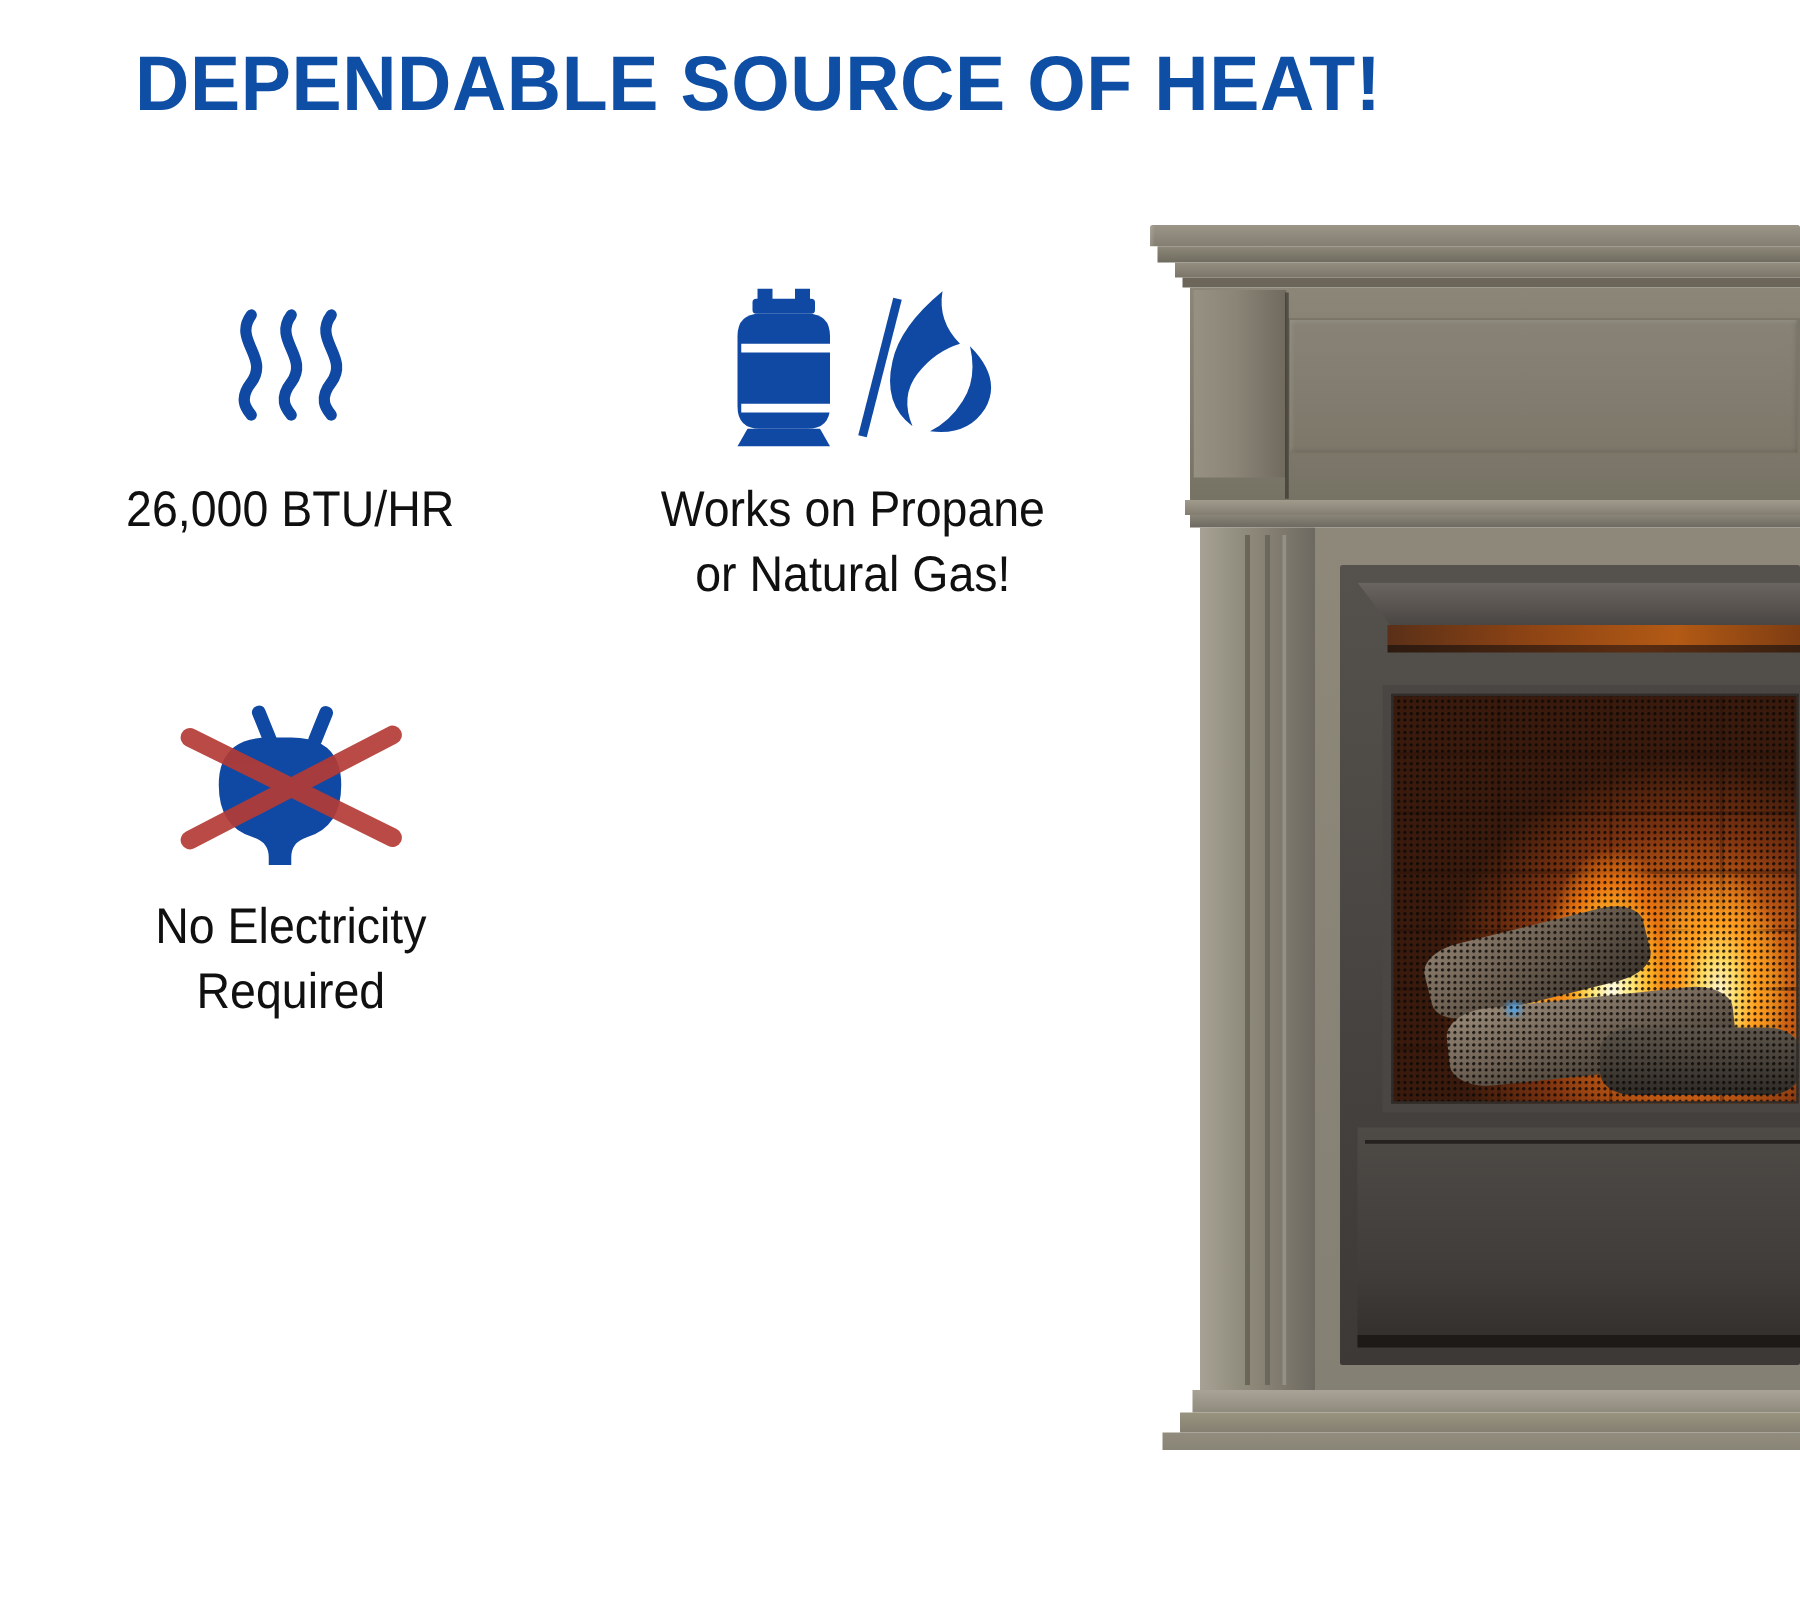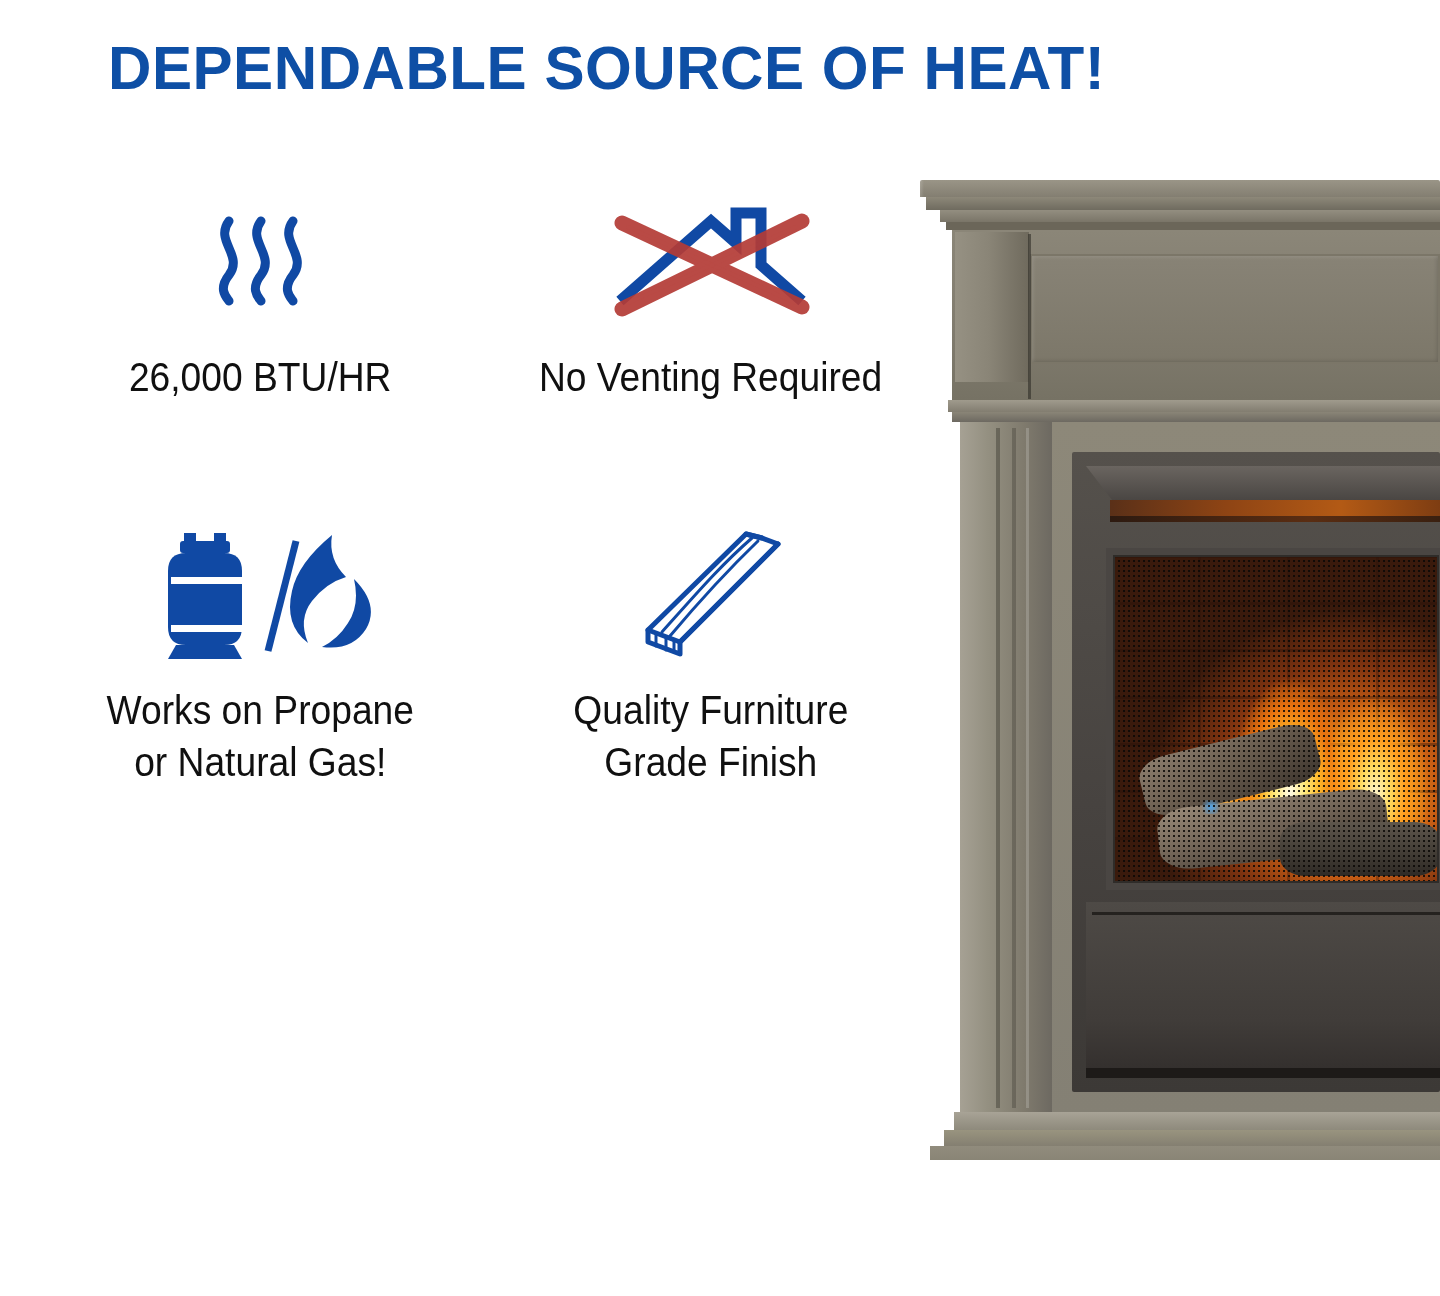--- a/index.html
+++ b/index.html
@@ -30,27 +30,26 @@
     line-height: 80px;
     white-space: nowrap;
     transform: scaleX(0.97);
     transform-origin: left center;
   }
 
   
   #features {
     position: absolute;
     left: 0px;
-    top: 177px;
+    top: 208px;
     width: 900px;
     height: 1000px;
     display: grid;
     grid-template-columns: 465px 435px;
     grid-template-rows: 1fr 1fr 1fr;
-    margin-left: 28px;
   }
   .feature {
     display: flex;
     flex-direction: column;
     align-items: center;
     justify-content: flex-start;
     padding-top: 10px;
     box-sizing: border-box;
   }
   .f-icon {
@@ -207,40 +206,20 @@
           <path d="M65 24 C 50 44, 80 58, 65 78 C 54 92, 62 100, 65 104"></path>
           <path d="M97 24 C 82 44, 112 58, 97 78 C 86 92, 94 100, 97 104"></path>
         </g>
       </svg>
     </div>
     <div class="f-label">
       <div>26,000 BTU/HR</div>
     </div>
   </div>
 
-  <div class="feature">
-    <div class="f-icon">
-      <svg width="210" height="130" viewBox="0 0 210 130" aria-hidden="true">
-
-        <g fill="none" stroke="#1049A4" stroke-width="11" stroke-linejoin="miter" stroke-linecap="butt">
-          <path d="M14 104 L105 24 L130 46 L130 16 L155 16 L155 68 L196 104"></path>
-        </g>
-
-        <g stroke="#B43B36" stroke-linecap="round" opacity="0.92">
-          <path d="M16 26 L196 110" stroke-width="15"></path>
-          <path d="M196 24 L16 112" stroke-width="15"></path>
-          <path d="M22 30 L190 106" stroke-width="4" opacity="0.55"></path>
-          <path d="M190 30 L22 106" stroke-width="4" opacity="0.55"></path>
-        </g>
-      </svg>
-    </div>
-    <div class="f-label">
-      <div>No Venting Required</div>
-    </div>
-  </div>
 
   <div class="feature">
     <div class="f-icon">
       <svg width="230" height="136" viewBox="0 0 230 136" aria-hidden="true">
         <g fill="#1049A4">
 
           <rect x="38" y="6" width="12" height="12"></rect>
           <rect x="68" y="6" width="12" height="12"></rect>
           <rect x="34" y="14" width="50" height="12" rx="3"></rect>
 
@@ -261,47 +240,46 @@
           <path d="M208 52 q6 26 -6 44 q-10 16 -26 24 q30 4 44 -18 q14 -24 -12 -50 z"></path>
         </g>
       </svg>
     </div>
     <div class="f-label">
       <div>Works on Propane</div>
       <div>or Natural Gas!</div>
     </div>
   </div>
 
-
-
   <div class="feature">
     <div class="f-icon">
-      <svg width="142" height="130" viewBox="0 0 142 130" aria-hidden="true">
-        <g fill="none" stroke="#1049A4" stroke-width="5" stroke-linejoin="round" stroke-linecap="round">
-
-          <path d="M122 8 L138 14 L40 112 L40 124 L8 112 L8 100 L106 4 Z"></path>
-
-          <path d="M106 4 L122 8"></path>
-          <path d="M8 100 L40 112"></path>
-          <path d="M40 112 L138 14"></path>
-
-          <path d="M112 8 C 82 34, 56 64, 22 102" stroke-width="3"></path>
-          <path d="M118 11 C 90 38, 62 68, 30 106" stroke-width="3"></path>
-
-          <path d="M16 104 L16 116" stroke-width="3"></path>
-          <path d="M26 108 L26 120" stroke-width="3"></path>
-          <path d="M34 111 L34 122" stroke-width="3"></path>
+      <svg width="190" height="132" viewBox="0 0 190 132" aria-hidden="true">
+
+        <g fill="#1049A4">
+          <path d="M95 30 q40 0 40 38 q0 34 -28 42 q-12 4 -12 16 v6 h-18 v-6 q0 -12 -12 -16 q-28 -8 -28 -42 q0 -38 40 -38 z"></path>
+
+          <rect x="68" y="4" width="11" height="34" rx="5" transform="rotate(-22 73 21)"></rect>
+          <rect x="113" y="4" width="11" height="34" rx="5" transform="rotate(22 118 21)"></rect>
+        </g>
+
+        <g stroke="#B43B36" stroke-linecap="round" opacity="0.92">
+          <path d="M14 30 L176 110" stroke-width="15"></path>
+          <path d="M176 28 L14 112" stroke-width="15"></path>
+          <path d="M20 34 L170 106" stroke-width="4" opacity="0.55"></path>
+          <path d="M170 34 L20 106" stroke-width="4" opacity="0.55"></path>
         </g>
       </svg>
     </div>
     <div class="f-label">
-      <div>Quality Furniture</div>
-      <div>Grade Finish</div>
+      <div>No Electricity</div>
+      <div>Required</div>
     </div>
   </div>
+
+
 
 </div>
 
 <div id="fireplace">
   <div class="fp-part fp-crown-top"></div>
   <div class="fp-part fp-crown-mid"></div>
   <div class="fp-part fp-crown-low"></div>
   <div class="fp-part fp-crown-edge"></div>
 
   <div class="fp-part fp-frieze"></div>

